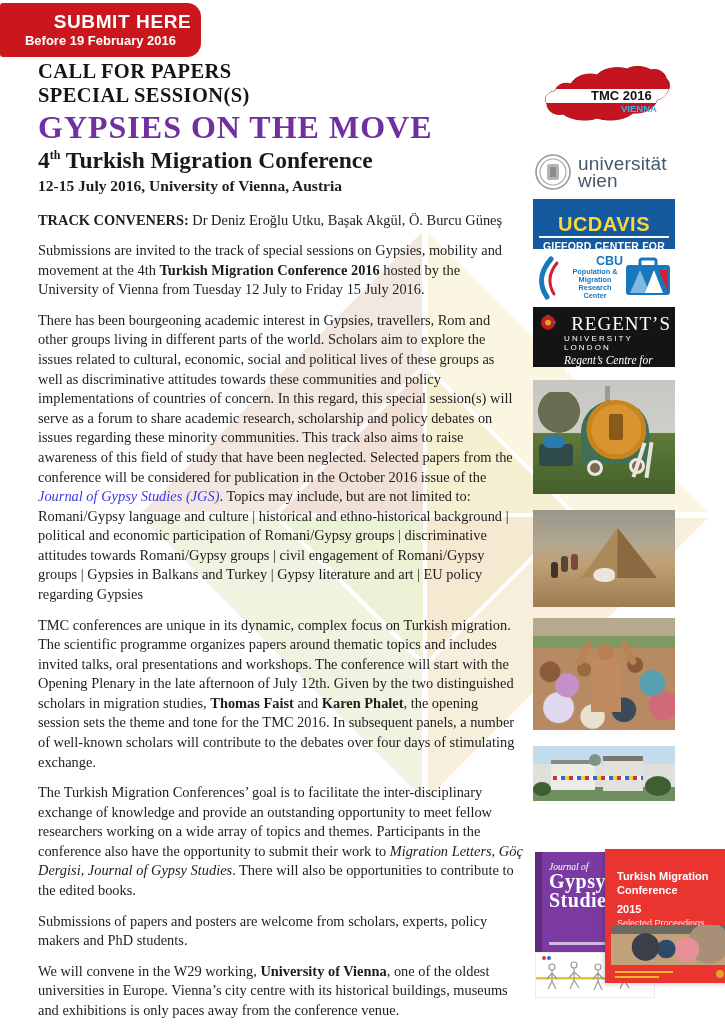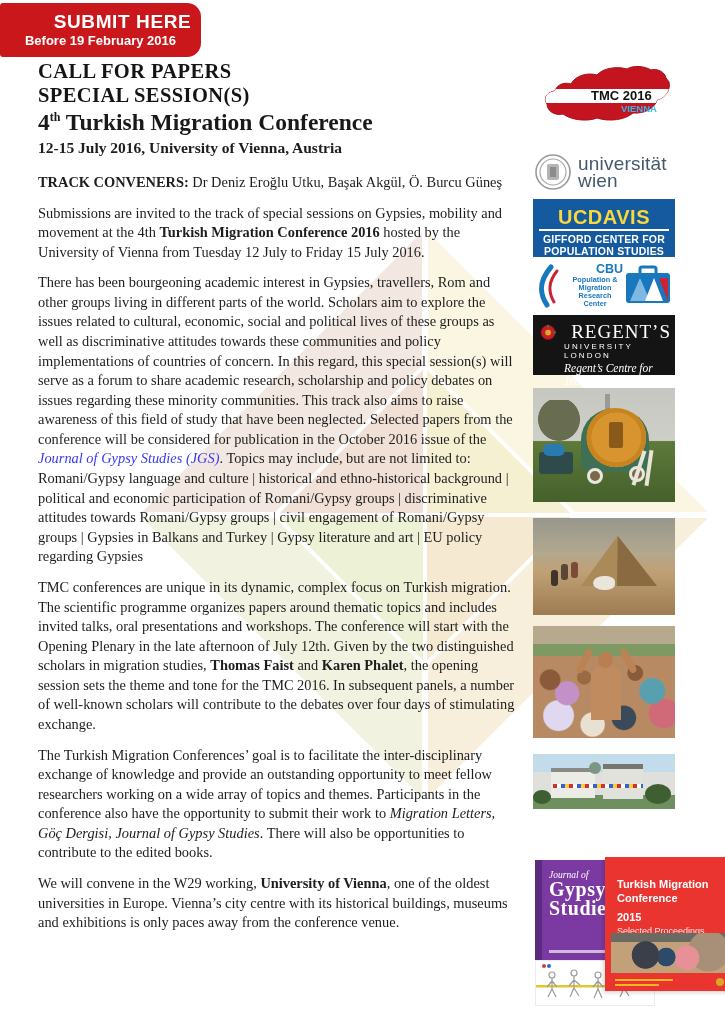--- a/index.html
+++ b/index.html
@@ -23,32 +23,32 @@
   .para{font-size:14.4px;line-height:1.36;margin:0 0 11px;text-align:left;}
   .para .link{color:#3a3af0;}
   .para .b{font-weight:bold;}
   .para .i{font-style:italic;}
   
   .sidebar{float:right;width:142px;margin:0 42px 6px 17px;}
   .s-item{width:142px;position:relative;}
   .tmc-logo{height:78px;margin-bottom:12px;}
   .uniwien{height:44px;margin-bottom:5px;display:flex;align-items:center;gap:5px;}
   .uniwien .txt{font-family:"Liberation Sans",sans-serif;font-size:19px;color:#45596b;line-height:.92;letter-spacing:.2px;}
-  .ucdavis{height:58px;margin-bottom:4px;background:#15599f;color:#fff;text-align:center;
-           font-family:"Liberation Sans",sans-serif;padding-top:8px;box-sizing:border-box;}
+  .ucdavis{height:50px;margin-bottom:4px;background:#15599f;color:#fff;text-align:center;
+           font-family:"Liberation Sans",sans-serif;padding-top:15px;box-sizing:border-box;}
   .ucdavis .uc{color:#f8d83a;font-weight:bold;font-size:20px;letter-spacing:.5px;line-height:1;}
   .ucdavis .gl{font-size:10.5px;font-weight:bold;letter-spacing:.2px;line-height:1.15;margin:2px 6px 0;
                border-top:2px solid #fff;padding-top:2px;}
   .ucdavis .gl2{font-size:10.5px;font-weight:bold;letter-spacing:.2px;line-height:1.15;}
   .cbu{height:50px;margin-bottom:4px;background:#fff;display:flex;align-items:center;}
   .cbu .ctxt{width:56px;text-align:center;color:#1878be;font-family:"Liberation Sans",sans-serif;}
   .cbu .cname{font-size:12.5px;font-weight:bold;line-height:1;text-align:right;}
   .cbu .cline{font-size:7.3px;font-weight:bold;line-height:1.12;}
   .regents{height:60px;margin-bottom:13px;background:#141414;color:#fff;padding:7px 4px 0 7px;box-sizing:border-box;}
-  .regents .row1{display:flex;align-items:flex-end;gap:15px;}
+  .regents .row1{display:flex;align-items:flex-start;gap:15px;}
   .regents .rname{font-size:19px;letter-spacing:1px;line-height:1;}
   .regents .rline2{font-size:8px;letter-spacing:2.1px;margin:1px 0 2px 24px;font-family:"Liberation Sans",sans-serif;}
   .regents .rit{font-style:italic;font-size:11.5px;line-height:1.12;margin-left:24px;}
   .photo{width:142px;position:relative;overflow:hidden;}
   .ph1{height:114px;margin-bottom:16px;
        background:linear-gradient(180deg,#c6c7c1 0%,#cfcfc9 46%,#5e7a39 47%,#46602c 100%);}
   .ph2{height:97px;margin-bottom:11px;
        background:linear-gradient(180deg,#98978d 0%,#b2a88f 36%,#c0a075 55%,#9c7c50 100%);}
   .ph3{height:112px;margin-bottom:16px;
        background:linear-gradient(180deg,#b7a98e 0 16%,#7e9a62 16% 27%,#b78a64 27% 100%);}
@@ -297,24 +297,26 @@
         <div class="bed2"></div>
         <div class="bphoto"></div>
         <div class="byellow"></div>
         <div class="byellow2"></div>
         <div class="bemblem"></div>
       </div>
     </div>
 
     <div class="kicker">CALL FOR PAPERS</div>
     <div class="kicker">SPECIAL SESSION(S)</div>
+    <div class="title">GYPSIES ON THE MOVE</div>
     <div class="subtitle"><span>4</span><sup>th</sup><span> Turkish Migration Conference</span></div>
     <div class="dateline">12-15 July 2016, University of Vienna, Austria</div>
 
     <p class="para"><span class="b">TRACK CONVENERS: </span><span>Dr Deniz Eroğlu Utku, Başak Akgül, Ö. Burcu Güneş</span></p>
     <p class="para"><span>Submissions are invited to the track of special sessions on Gypsies, mobility and movement at the 4th </span><span class="b">Turkish Migration Conference 2016</span><span> hosted by the University of Vienna from Tuesday 12 July to Friday 15 July 2016.</span></p>
     <p class="para"><span>There has been bourgeoning academic interest in Gypsies, travellers, Rom and other groups living in different parts of the world. Scholars aim to explore the issues related to cultural, economic, social and political lives of these groups as well as discriminative attitudes towards these communities and policy implementations of countries of concern. In this regard, this special session(s) will serve as a forum to share academic research, scholarship and policy debates on issues regarding these minority communities. This track also aims to raise awareness of this field of study that have been neglected. Selected papers from the conference will be considered for publication in the October 2016 issue of the </span><span class="i link">Journal of Gypsy Studies (JGS)</span><span>. Topics may include, but are not limited to: Romani/Gypsy language and culture | historical and ethno-historical background | political and economic participation of Romani/Gypsy groups | discriminative attitudes towards Romani/Gypsy groups | civil engagement of Romani/Gypsy groups | Gypsies in Balkans and Turkey | Gypsy literature and art | EU policy regarding Gypsies</span></p>
     <p class="para"><span>TMC conferences are unique in its dynamic, complex focus on Turkish migration. The scientific programme organizes papers around thematic topics and includes invited talks, oral presentations and workshops. The conference will start with the Opening Plenary in the late afternoon of July 12th. Given by the two distinguished scholars in migration studies, </span><span class="b">Thomas Faist</span><span> and </span><span class="b">Karen Phalet</span><span>, the opening session sets the theme and tone for the TMC 2016. In subsequent panels, a number of well-known scholars will contribute to the debates over four days of stimulating exchange.</span></p>
     <p class="para"><span>The Turkish Migration Conferences’ goal is to facilitate the inter-disciplinary exchange of knowledge and provide an outstanding opportunity to meet fellow researchers working on a wide array of topics and themes. Participants in the conference also have the opportunity to submit their work to </span><span class="i">Migration Letters, Göç Dergisi, Journal of Gypsy Studies</span><span>. There will also be opportunities to contribute to the edited books.</span></p>
+    <p class="para"><span>Submissions of papers and posters are welcome from scholars, experts, policy makers and PhD students.</span></p>
     <p class="para"><span>We will convene in the W29 working, </span><span class="b">University of Vienna</span><span>, one of the oldest universities in Europe. Vienna’s city centre with its historical buildings, museums and exhibitions is only paces away from the conference venue.</span></p>
 
   </div>
 </div>
 
 </body></html>

